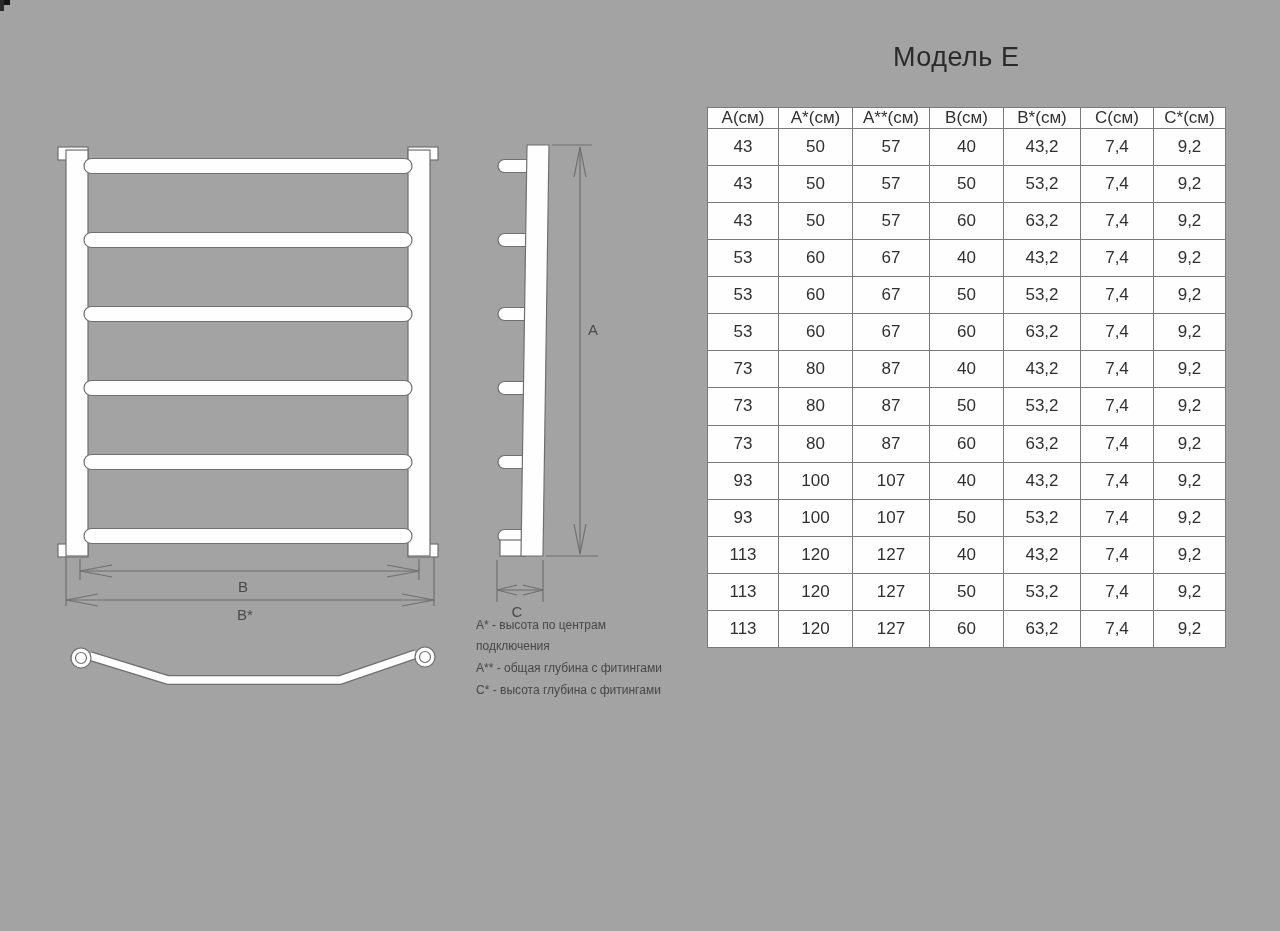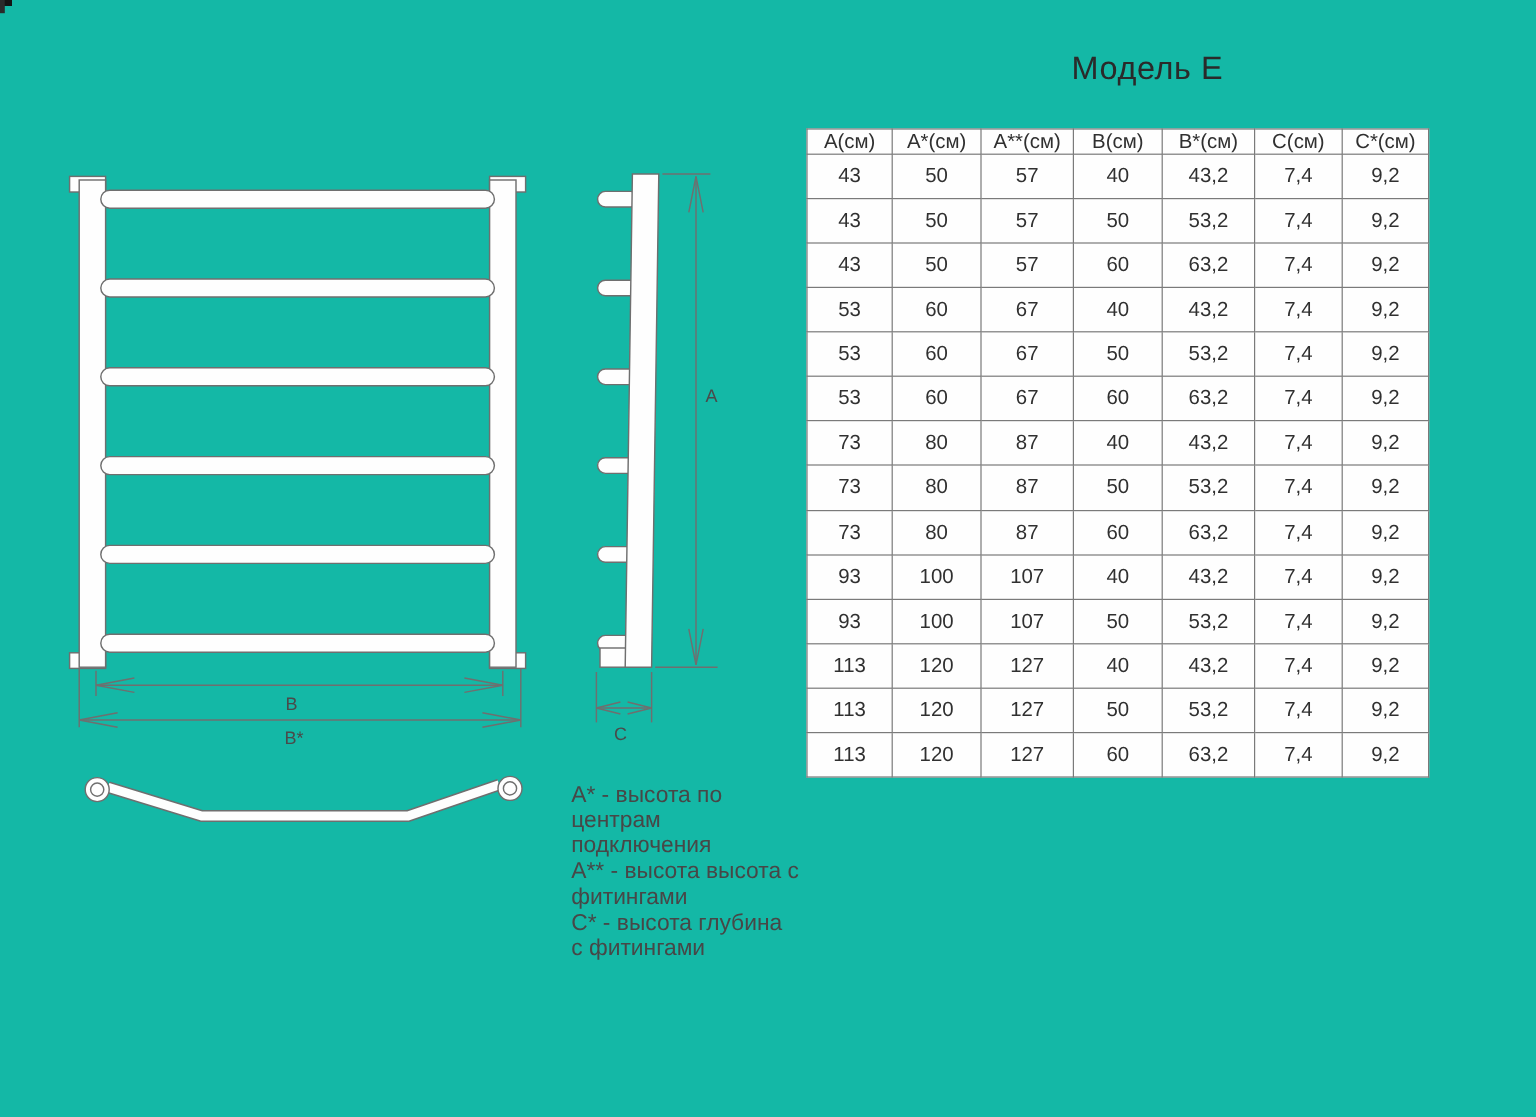--- a/index.html
+++ b/index.html
@@ -1,37 +1,37 @@
 <!DOCTYPE html>
 <html><head>
 <meta charset="utf-8">
 <style>
   html,body{margin:0;padding:0;}
   body{
     width:1280px;height:931px;background:#fdfdfd;
     font-family:"Liberation Sans", sans-serif;
     position:relative;overflow:hidden;
   }
-  .page{position:absolute;inset:0;background:#14b8a6;}
+  .page{position:absolute;inset:0;background:#a3a3a3;}
   .scan-artifact{position:absolute;left:0;top:0;width:10px;height:5px;background:#141414;}
   .scan-artifact2{position:absolute;left:0;top:0;width:4px;height:11px;background:#2a2a2a;}
   .title{
     position:absolute;left:893px;top:42px;margin:0;
     font-size:27px;font-weight:400;color:#2a2a2a;letter-spacing:.5px;
   }
   .drawing{position:absolute;left:0;top:0;}
   .drawing .ln{stroke:#6f6f6f;stroke-width:1.2;fill:none;}
   .drawing .shape{stroke:#6f6f6f;stroke-width:1.2;fill:#fefefe;}
   .drawing text{font:15px "Liberation Sans", sans-serif;fill:#4a4a4a;}
   .legend{
-    position:absolute;left:476px;top:652px;width:190px;
-    font-size:19px;line-height:21px;color:#474747;
+    position:absolute;left:476px;top:615px;width:190px;
+    font-size:12px;line-height:21px;color:#474747;
   }
   .legend p{margin:0 0 1px 0;}
-  .table-wrap{position:absolute;left:672px;top:107px;width:518px;height:541px;}
+  .table-wrap{position:absolute;left:707px;top:107px;width:518px;height:541px;}
   table.spec{
     width:100%;height:100%;border-collapse:collapse;table-layout:fixed;
     border:1.5px solid #5c5c5c;background:#fefefe;
   }
   table.spec th, table.spec td{
     border:1px solid #7a7a7a;text-align:center;vertical-align:middle;
     font-size:17px;font-weight:400;color:#303030;padding:0;
   }
 </style>
 </head>
@@ -112,21 +112,21 @@
       <line class="ln" x1="497" y1="560" x2="497" y2="602"></line>
       <line class="ln" x1="543" y1="560" x2="543" y2="602"></line>
       <line class="ln" x1="497" y1="590" x2="543" y2="590"></line>
       <path class="ln" d="M497,590 L517,585 M497,590 L517,595 M543,590 L523,585 M543,590 L523,595"></path>
       <text x="517" y="617" text-anchor="middle">С</text>
     </g>
   </svg>
 
   <div class="legend">
     <p class="legend-item">А* - высота по центрам подключения</p>
-    <p class="legend-item">А** - высота высота с фитингами</p>
+    <p class="legend-item">А** - общая глубина с фитингами</p>
     <p class="legend-item">С* - высота глубина с фитингами</p>
   </div>
 
   <div class="table-wrap">
     <table class="spec">
       <colgroup>
           <col style="width: 71px;">
           <col style="width: 74px;">
           <col style="width: 77px;">
           <col style="width: 74px;">

